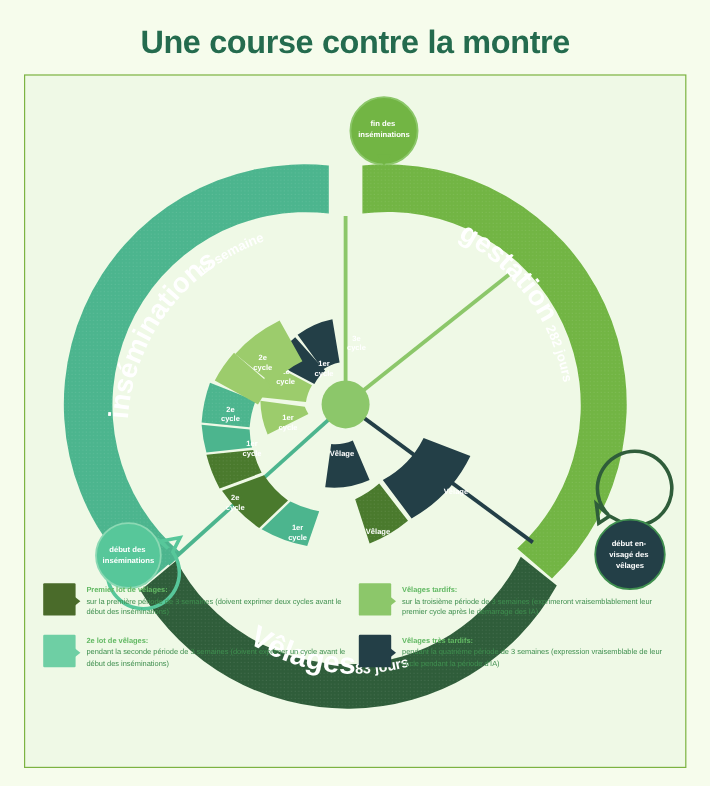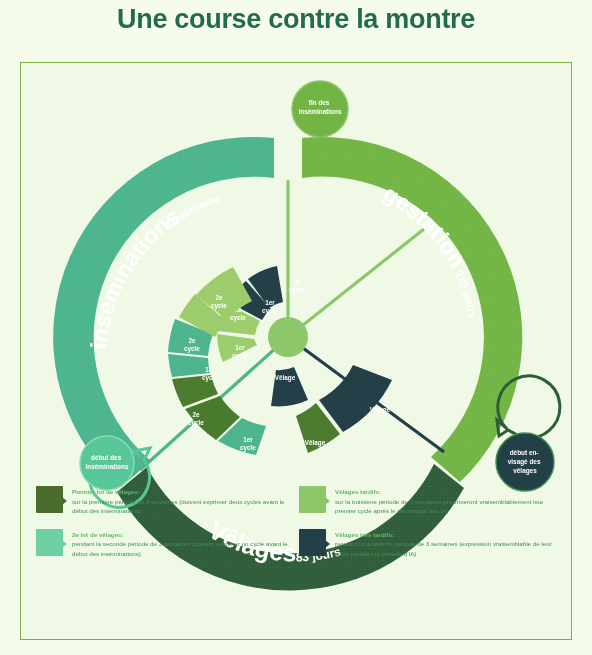--- a/index.html
+++ b/index.html
@@ -9,21 +9,21 @@
     font-family: "Liberation Sans", sans-serif;
     overflow: hidden;
   }
   #page {
     position: relative;
     width: 592px; height: 655px;
     background: #f6fcec;
   }
   #title {
     position: absolute;
-    top: 4px; left: 0; width: 592px;
+    top: 20px; left: 0; width: 592px;
     text-align: center;
     font-size: 27px;
     font-weight: bold;
     color: #246b4e;
     letter-spacing: -0.3px;
   }
   #frame {
     position: absolute;
     left: 20px; top: 62px;
     width: 552px; height: 578px;

